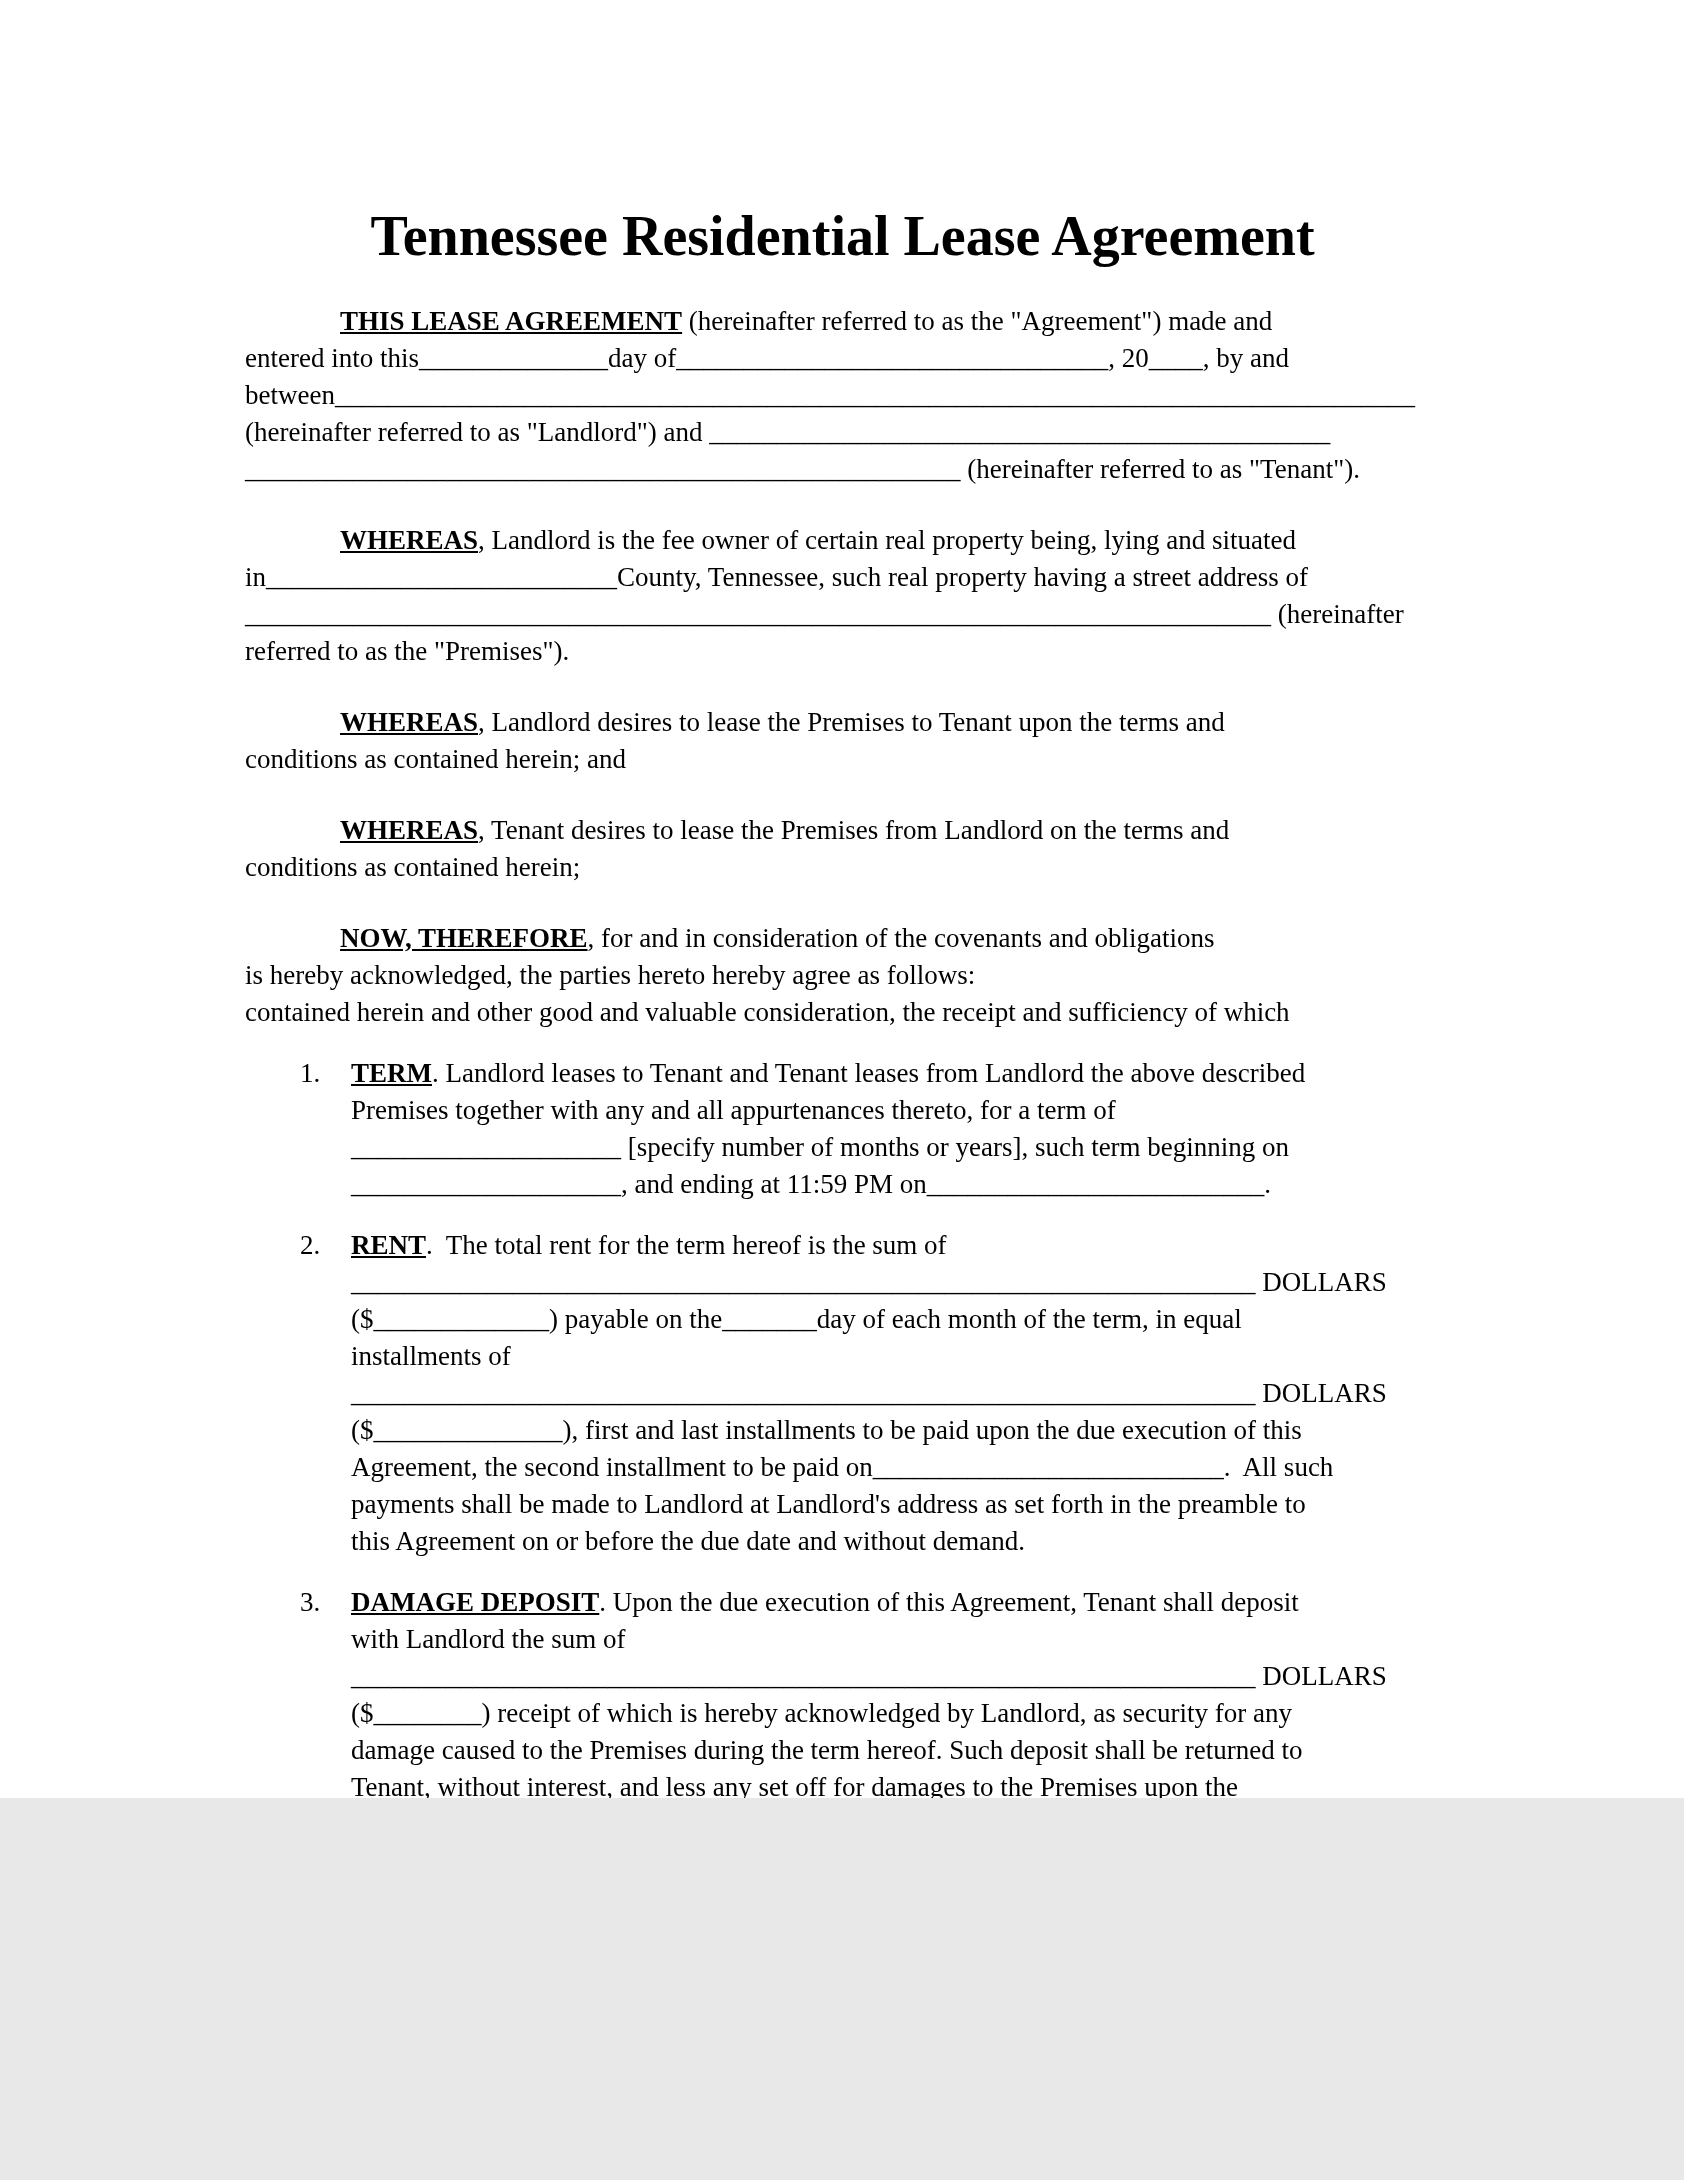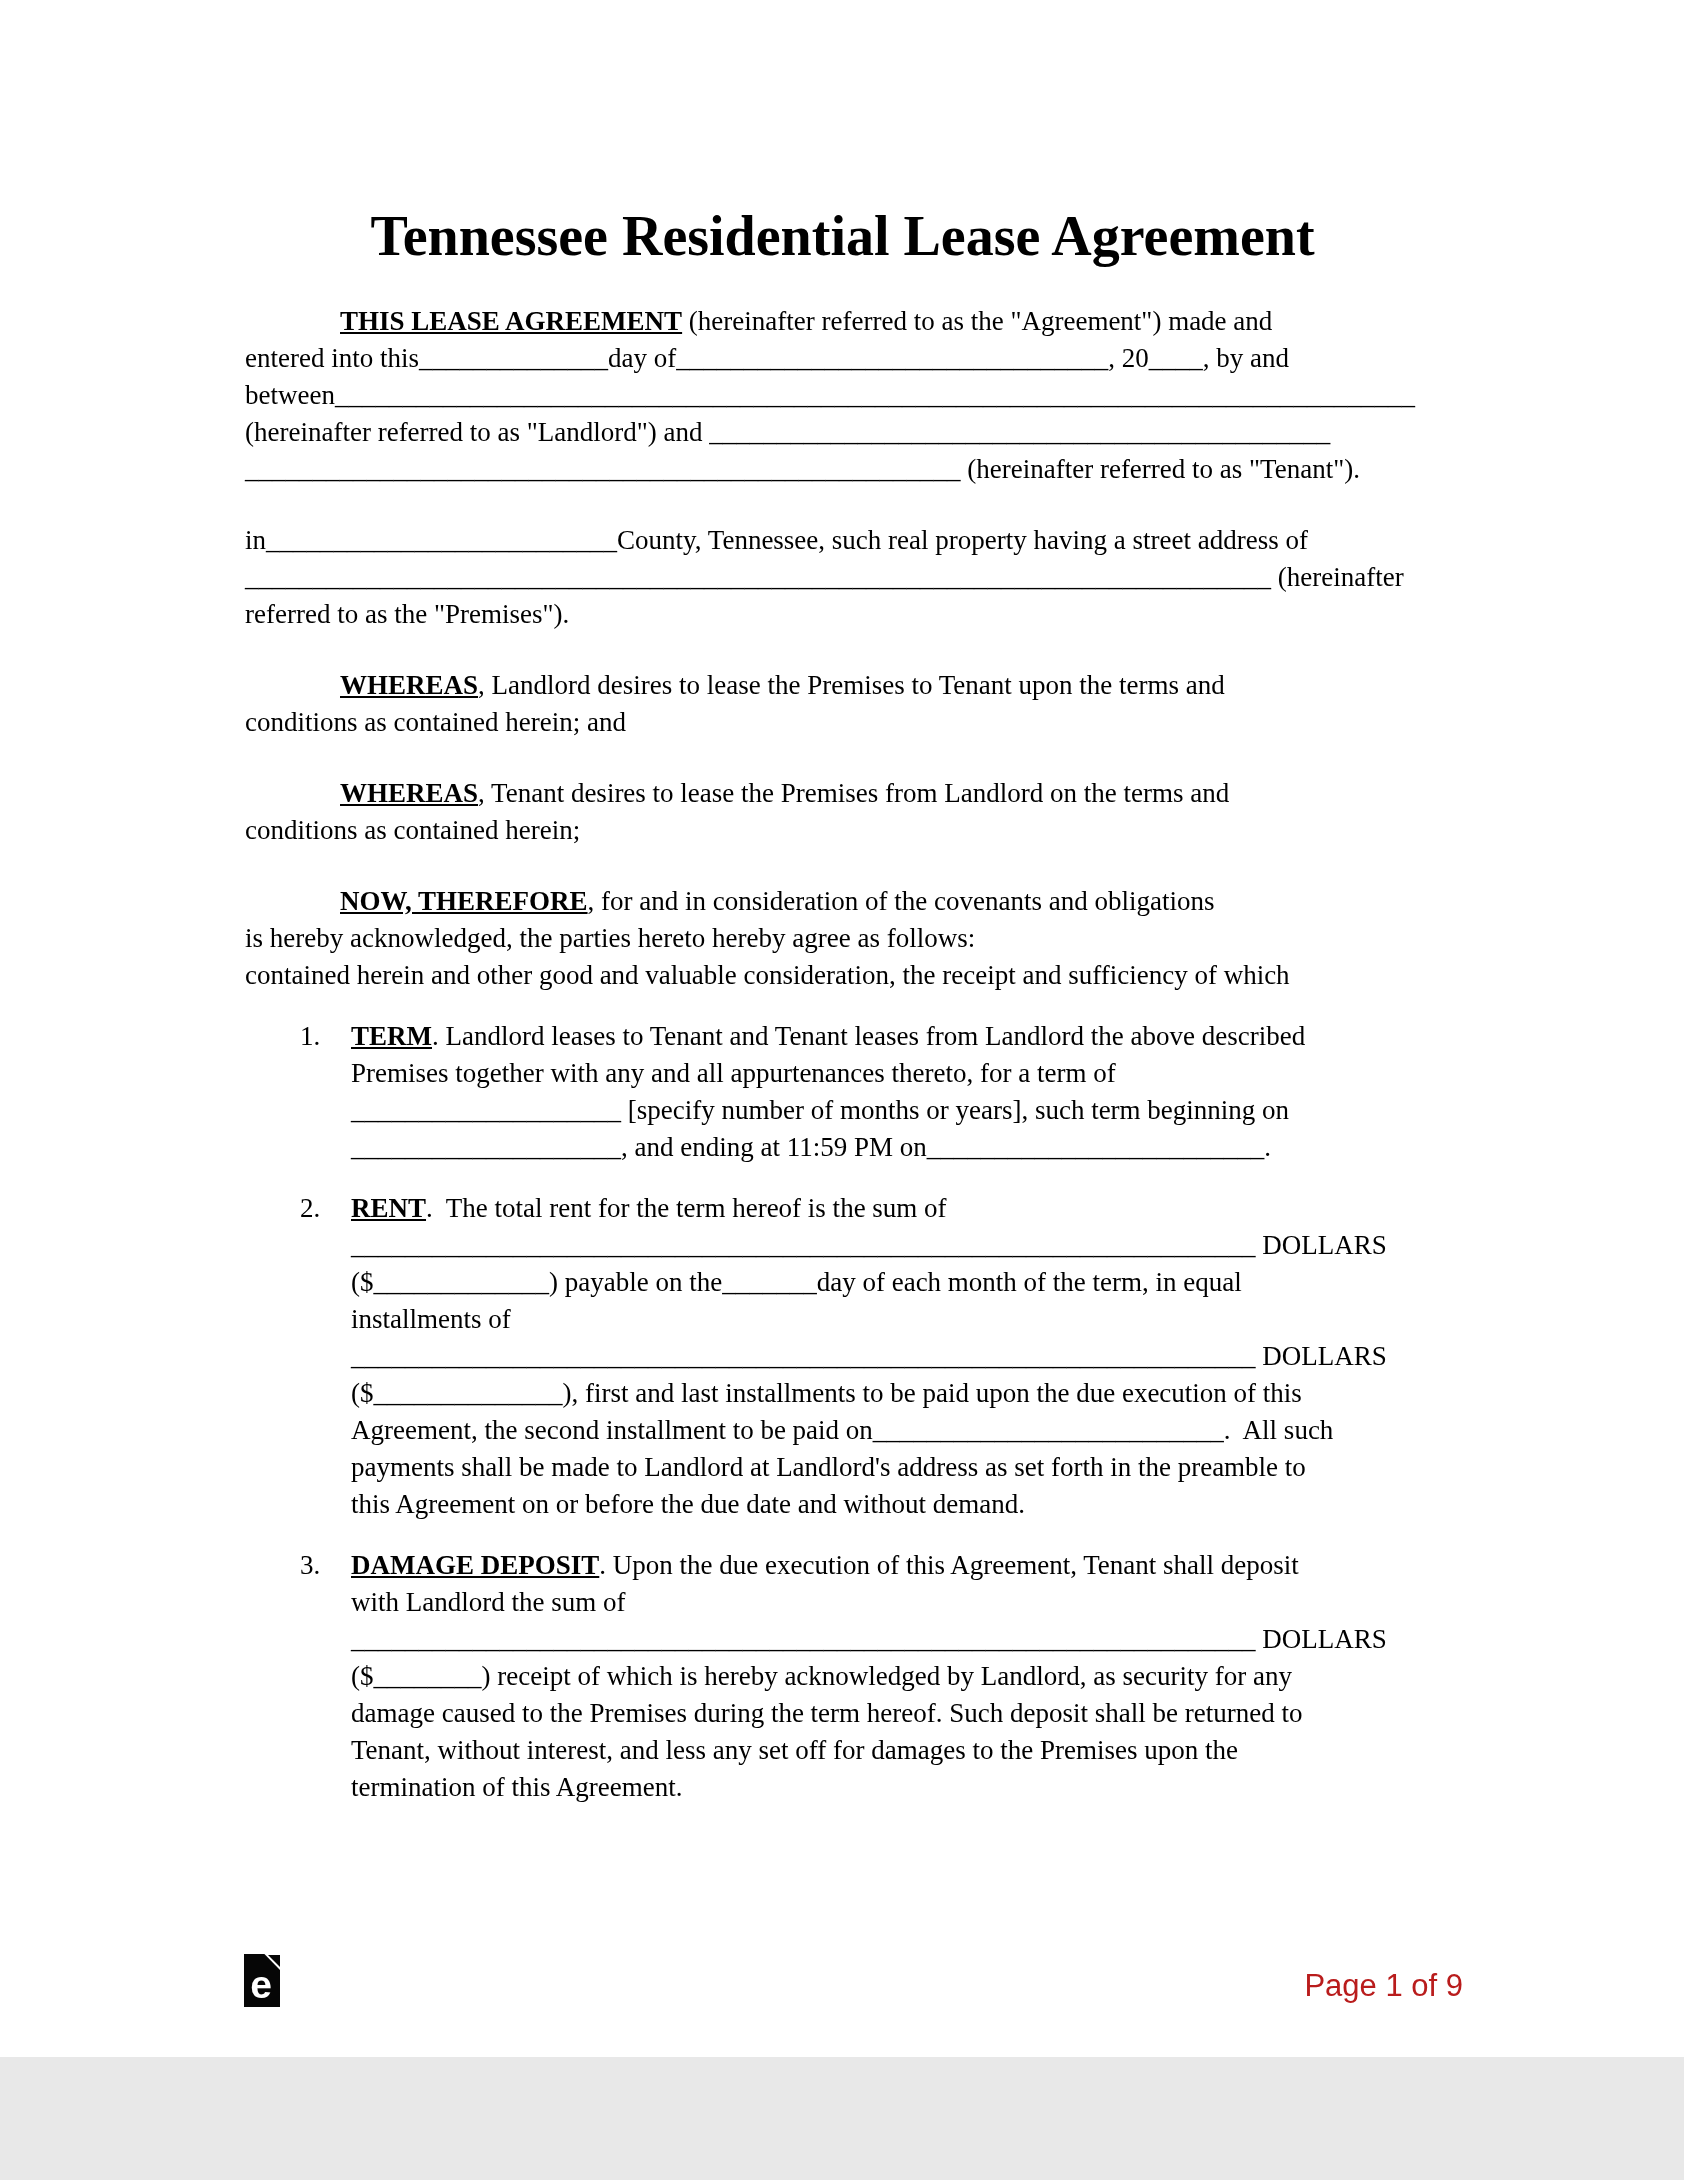--- a/index.html
+++ b/index.html
@@ -1,19 +1,19 @@
 <!DOCTYPE html>
 <html style="font-size:13.6px"><head>
 <meta charset="utf-8">
 <style>
   html, body { margin: 0; padding: 0; background: #e8e8e8; }
   .page {
     position: relative;
     width: 1685px;
-    height: 2057px;
+    height: 1798px;
     margin: 0 auto;
     background: #ffffff;
     color: #000000;
     box-sizing: border-box;
     padding: 204px 245px 0 245px;
     font-family: "Liberation Serif", "DejaVu Serif", serif;
     font-size: 27px;
     line-height: 37px;
     overflow: hidden;
   }
@@ -84,20 +84,21 @@
 
   <div>
       <div class="paragraph">
         <span class="ln indent"><b>THIS LEASE AGREEMENT</b><span> (hereinafter referred to as the "Agreement") made and</span></span>
         <span class="ln"><span>entered into this</span><span>______________</span><span>day of</span><span>________________________________</span><span>, 20</span><span>____</span><span>, by and</span></span>
         <span class="ln"><span>between</span><span>________________________________________________________________________________</span></span>
         <span class="ln"><span>(hereinafter referred to as "Landlord") and </span><span>______________________________________________</span></span>
         <span class="ln"><span>_____________________________________________________</span><span> (hereinafter referred to as "Tenant").</span></span>
       </div>
       <div class="paragraph">
+        <span class="ln indent"><b>WHEREAS</b><span>, Landlord is the fee owner of certain real property being, lying and situated</span></span>
         <span class="ln"><span>in</span><span>__________________________</span><span>County, Tennessee, such real property having a street address of</span></span>
         <span class="ln"><span>____________________________________________________________________________</span><span> (hereinafter</span></span>
         <span class="ln"><span>referred to as the "Premises").</span></span>
       </div>
       <div class="paragraph">
         <span class="ln indent"><b>WHEREAS</b><span>, Landlord desires to lease the Premises to Tenant upon the terms and</span></span>
         <span class="ln"><span>conditions as contained herein; and</span></span>
       </div>
       <div class="paragraph">
         <span class="ln indent"><b>WHEREAS</b><span>, Tenant desires to lease the Premises from Landlord on the terms and</span></span>

